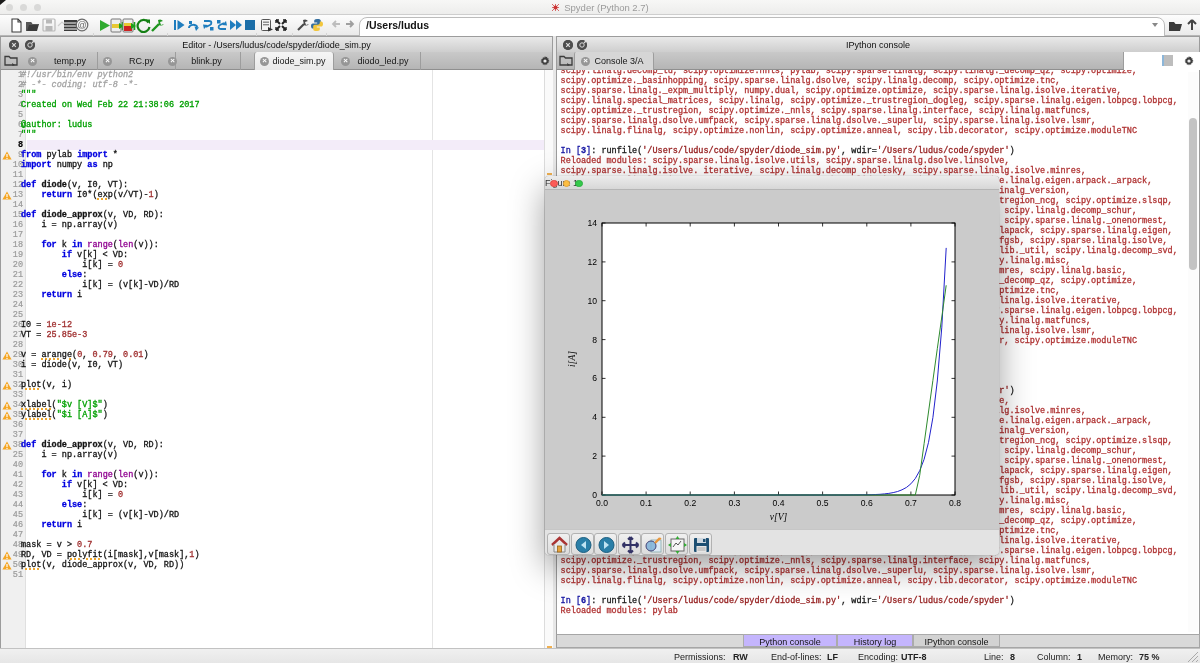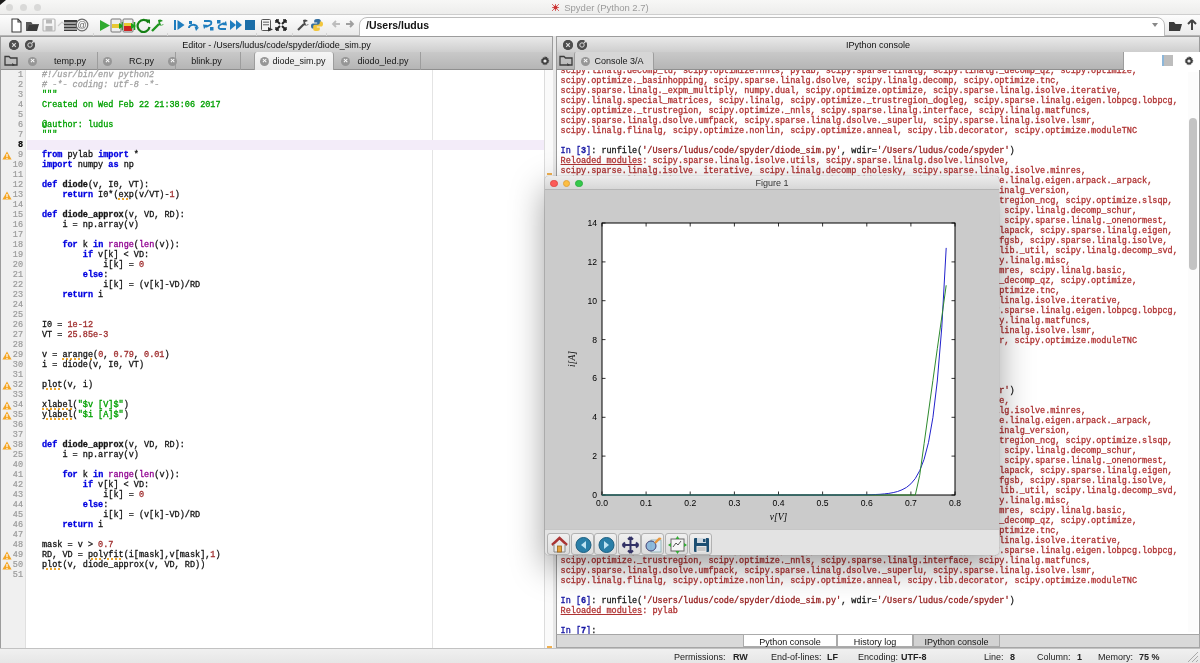--- a/index.html
+++ b/index.html
@@ -21,54 +21,54 @@
 .tabx{top:4.5px;width:9px;height:9px;border-radius:50%;background:#969696;color:#fff;font-size:8px;line-height:9px;text-align:center;font-weight:700}
 .tabx:after{content:"×";position:relative;top:-0.5px}
 
 #editor{left:0;top:36px;width:553px;height:612px}
 #ecode{left:0;top:34px;width:553px;height:578px;background:#fff;border-left:1px solid #9c9c9c;overflow:hidden}
 #gutter{left:0;top:0;width:25px;height:578px;background:#f0f0f0;border-right:1px solid #e0e0e0}
 .grow{font-family:"Liberation Mono",monospace;font-size:8.5px;line-height:10px;color:#9b9b9b;text-align:right;padding-right:2px;-webkit-text-stroke:0.2px}
 .grow.g8{color:#000;font-weight:700}
 #pep8{left:431px;top:0;width:1px;height:578px;background:#e4e4e4}
 #curline{left:26px;top:70px;width:518px;height:10px;background:#f3ecf9}
-#codepre{left:41px;top:0;font-family:"Liberation Mono",monospace;font-size:8.5px;line-height:10px;color:#141414;-webkit-text-stroke:0.3px}
+#codepre{left:20px;top:0;font-family:"Liberation Mono",monospace;font-size:8.5px;line-height:10px;color:#141414;-webkit-text-stroke:0.3px}
 .erow{height:10px;white-space:pre}
 .k{color:#0000e0;font-weight:700}
 .s{color:#00a000}
 .c{color:#a3a3a3;font-style:italic}
 .n{color:#a03030}
 .b{color:#900090}
 .d{font-weight:700}
 .u{text-decoration:underline dotted #efa82d 1.5px;text-underline-offset:1px}
 #eflag{left:544px;top:34px;width:9px;height:578px;background:#fafafa;border-left:1px solid #dcdcdc}
 .oflag{position:absolute;left:2px;width:5px;height:2px;background:#f0b050}
 
 #console{left:556px;top:36px;width:644px;height:612px}
 #ctext{left:0;top:34px;width:644px;height:564px;background:#fff;border-left:1px solid #9c9c9c;border-right:1px solid #9c9c9c;overflow:hidden}
 #conpre{left:3.6px;top:-4px;font-family:"Liberation Mono",monospace;font-size:8.5px;line-height:10px;-webkit-text-stroke:0.3px}
 .crow{height:10px;white-space:pre}
 .cr{color:#b03434}
-.cru{color:#b03434;text-decoration:underline}
+.cru{color:#b03434;}
 .cb{color:#1515a3}
 .cbb{color:#1515a3;font-weight:700}
 .ck{color:#1a1a1a}
 .cs{color:#972222}
 #cscroll{left:632px;top:36px;width:10px;height:560px;background:#fcfcfc}
 #cthumb{left:1px;top:46px;width:8px;height:152px;background:#c3c3c3;border-radius:4px}
 
 #btabs{left:0;top:598px;width:644px;height:14px;background:#d9d9d9;border:1px solid #a6a6a6;border-left:1px solid #9c9c9c}
-.btab{top:-1px;height:13px;font-size:9px;color:#111;text-align:center;line-height:14px;background:#ffffff;border:1px solid #ababab}
+.btab{top:-1px;height:13px;font-size:9px;color:#111;text-align:center;line-height:14px;background:#c4b5fd;border:1px solid #ababab}
 
 #statusbar{left:0;top:648px;width:1200px;height:15px;background:linear-gradient(#f0f0f0,#e6e6e6);border-top:1px solid #c2c2c2;font-size:9px;color:#222}
 .sbl{top:3px}.sbv{top:3px;font-weight:700}
 
 #figwin{left:545px;top:176px;width:454px;height:379px;border-radius:4px;background:#cbcbcb;
  box-shadow:0 12px 34px rgba(0,0,0,.38),0 0 1px rgba(0,0,0,.45)}
-#figtitle{left:0;top:0;width:454px;height:14px;border-radius:4px 4px 0 0;background:linear-gradient(#ececec,#d7d7d7);border-bottom:1px solid #b5b5b5;text-align:center;font-size:9px;color:#333;line-height:15px}
+#figtitle{left:0;top:0;width:454px;height:14px;border-radius:4px 4px 0 0;background:linear-gradient(#ececec,#d7d7d7);border-bottom:1px solid #b5b5b5;font-size:9px;color:#333;line-height:15px}
 .tfl{top:3.5px;width:7.5px;height:7.5px;border-radius:50%}
 #figtb{left:0;top:353px;width:454px;height:26px;background:#e3e3e3;border-radius:0 0 4px 4px;border-top:1px solid #c6c6c6}
 .fbtn{top:3px;width:23px;height:22px;background:linear-gradient(#f0f0f0,#dcdcdc);border:1px solid #b2b2b2;border-radius:3px}
 .fbtn svg{position:absolute;left:2px;top:2px}
 </style></head>
 <body>
 <div id="titlebar" class="abs">
     <div class="abs" style="left:0;top:0;border-top:5px solid #1a1a1a;border-right:6px solid transparent;width:0;height:0"></div>
     <div class="tl abs" style="left:6px"></div>
     <div class="tl abs" style="left:20px"></div>
@@ -458,21 +458,20 @@
         <div class="crow"><span class="cr">scipy.optimize._basinhopping, scipy.sparse.linalg.dsolve, scipy.linalg.decomp, scipy.optimize.tnc,</span></div>
         <div class="crow"><span class="cr">scipy.sparse.linalg._expm_multiply, numpy.dual, scipy.optimize.optimize, scipy.sparse.linalg.isolve.iterative,</span></div>
         <div class="crow"><span class="cr">scipy.linalg.special_matrices, scipy.linalg, scipy.optimize._trustregion_dogleg, scipy.sparse.linalg.eigen.lobpcg.lobpcg,</span></div>
         <div class="crow"><span class="cr">scipy.optimize._trustregion, scipy.optimize._nnls, scipy.sparse.linalg.interface, scipy.linalg.matfuncs,</span></div>
         <div class="crow"><span class="cr">scipy.sparse.linalg.dsolve.umfpack, scipy.sparse.linalg.dsolve._superlu, scipy.sparse.linalg.isolve.lsmr,</span></div>
         <div class="crow"><span class="cr">scipy.linalg.flinalg, scipy.optimize.nonlin, scipy.optimize.anneal, scipy.lib.decorator, scipy.optimize.moduleTNC</span></div>
         <div class="crow"></div>
         <div class="crow"><span class="cb">In [</span><span class="cbb">6</span><span class="cb">]</span><span class="ck">: runfile(</span><span class="cs">'/Users/ludus/code/spyder/diode_sim.py'</span><span class="ck">, wdir=</span><span class="cs">'/Users/ludus/code/spyder'</span><span class="ck">)</span></div>
         <div class="crow"><span class="cru">Reloaded modules</span><span class="cr">: pylab</span></div>
         <div class="crow"></div>
-        <div class="crow"><span class="cb">In [</span><span class="cbb">7</span><span class="cb">]</span><span class="ck">: </span></div>
       </div>
     </div>
     <div id="cscroll" class="abs">
       <div id="cthumb" class="abs"></div>
     </div>
     <div id="btabs" class="abs">
       <div class="btab abs" style="left:186px;width:94px">Python console</div>
       <div class="btab abs" style="left:280px;width:76px">History log</div>
       <div class="btab abs" style="left:356px;width:87px;background:#d2d2d2">IPython console</div>
     </div>

